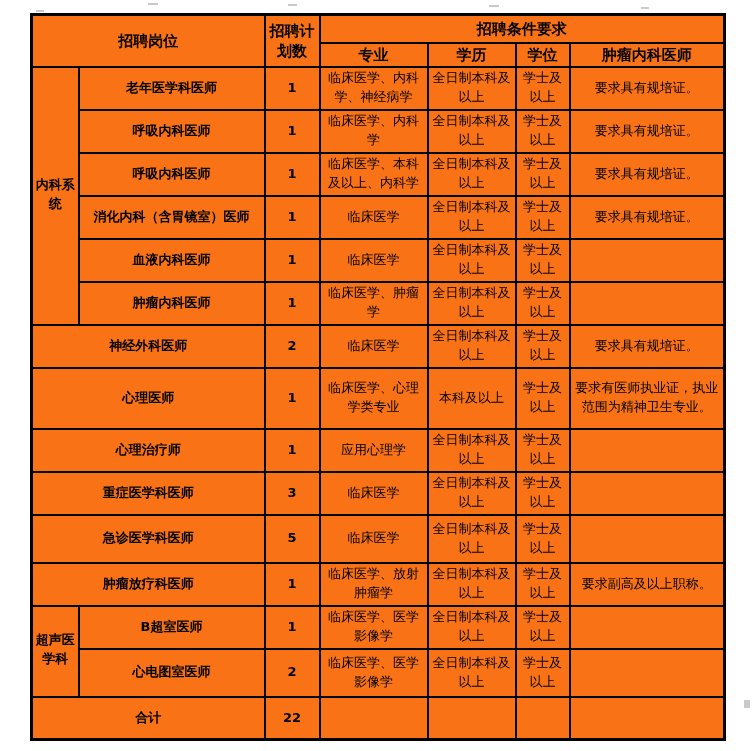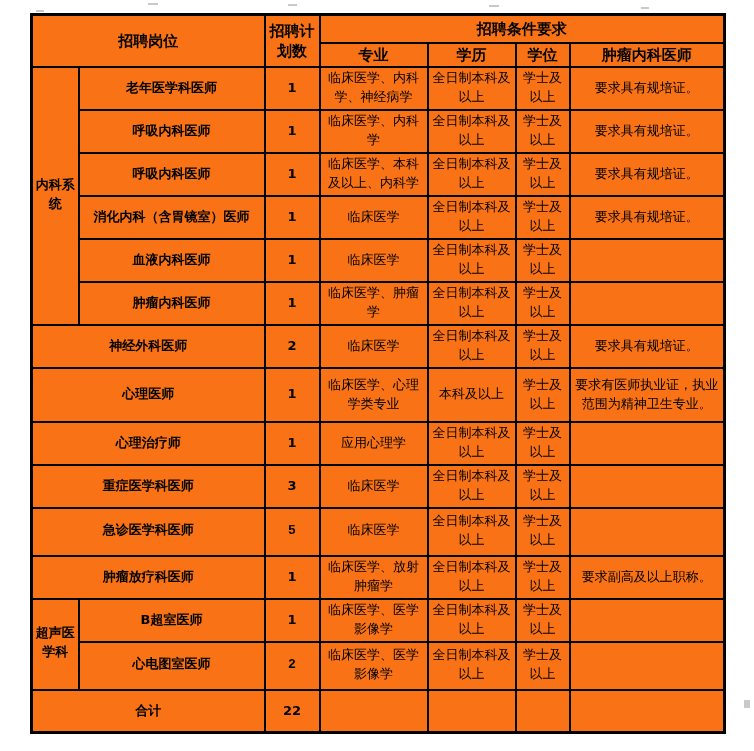--- a/index.html
+++ b/index.html
@@ -37,22 +37,22 @@
     word-break: break-all;
   }
   table.recruit th {
     font-size: 15px;
     font-weight: bold;
     line-height: 1.35;
   }
   tr.hdr1 { height: 28px; }
   tr.hdr2 { height: 22px; }
   tbody tr { height: 43px; }
-  tr.tall { height: 54px; }
-  tr.tall2 { height: 48px; font-family: Liberation Mono, monospace; }
+  tr.tall { height: 61px; }
+  tr.tall2 { height: 48px; }
   td.group-cell {
     font-weight: bold;
     font-size: 14px;
     padding: 0;
     line-height: 1.6;
     font-family: Liberation Mono, monospace;
   }
   td.position-cell {
     font-weight: bold;
     font-size: 14px;

